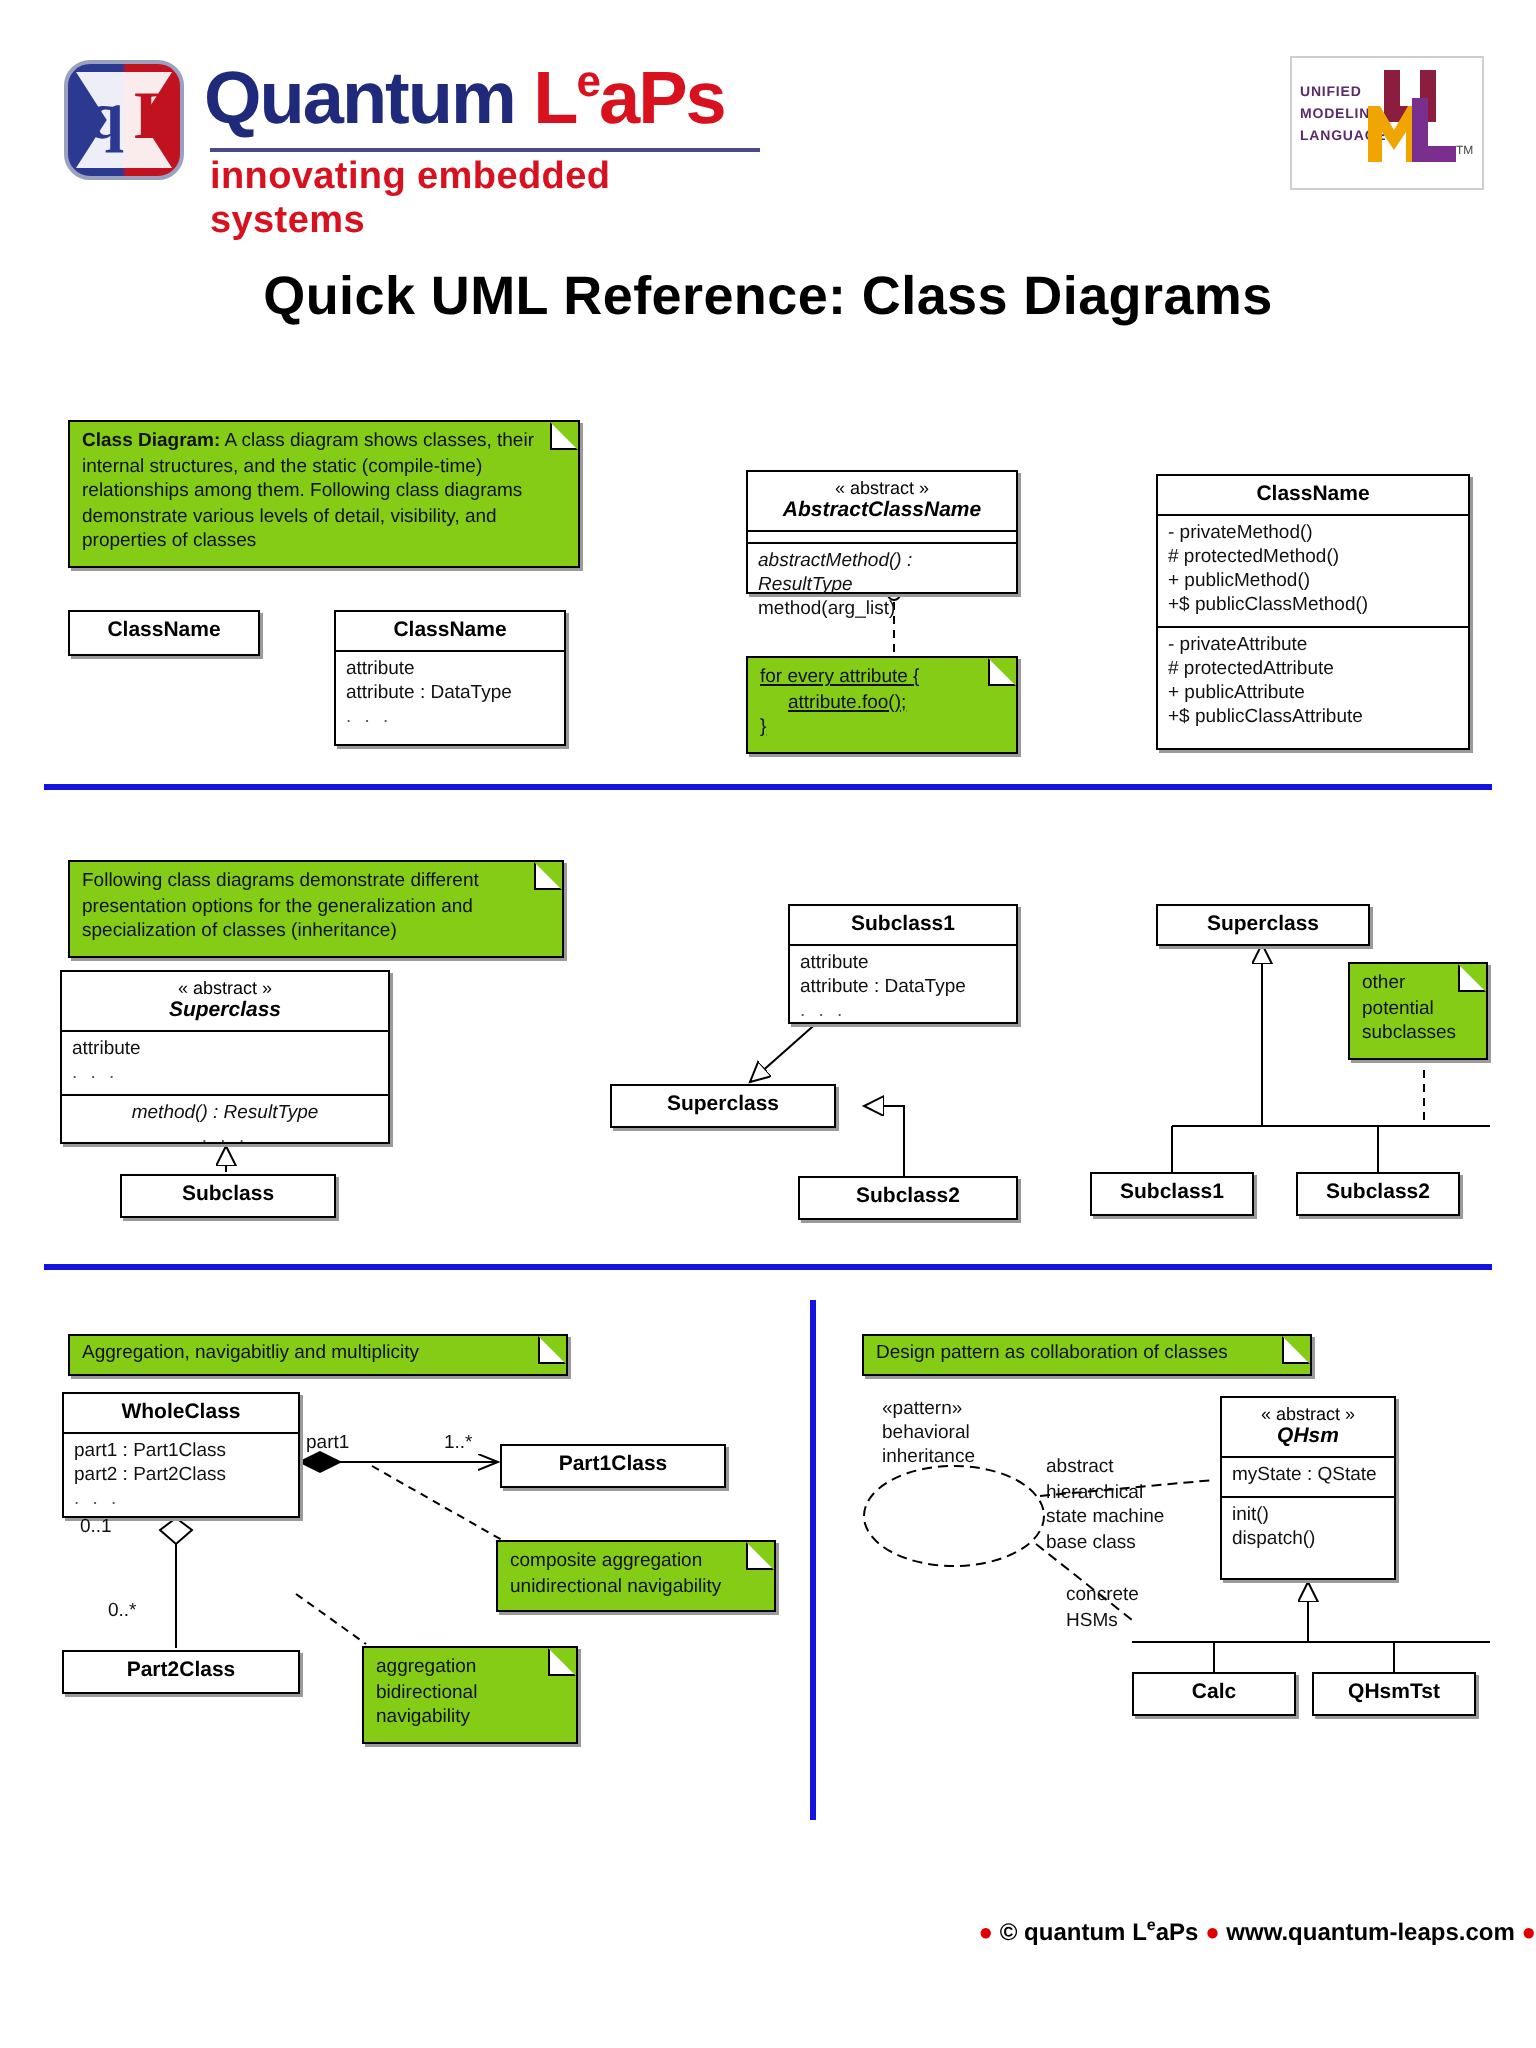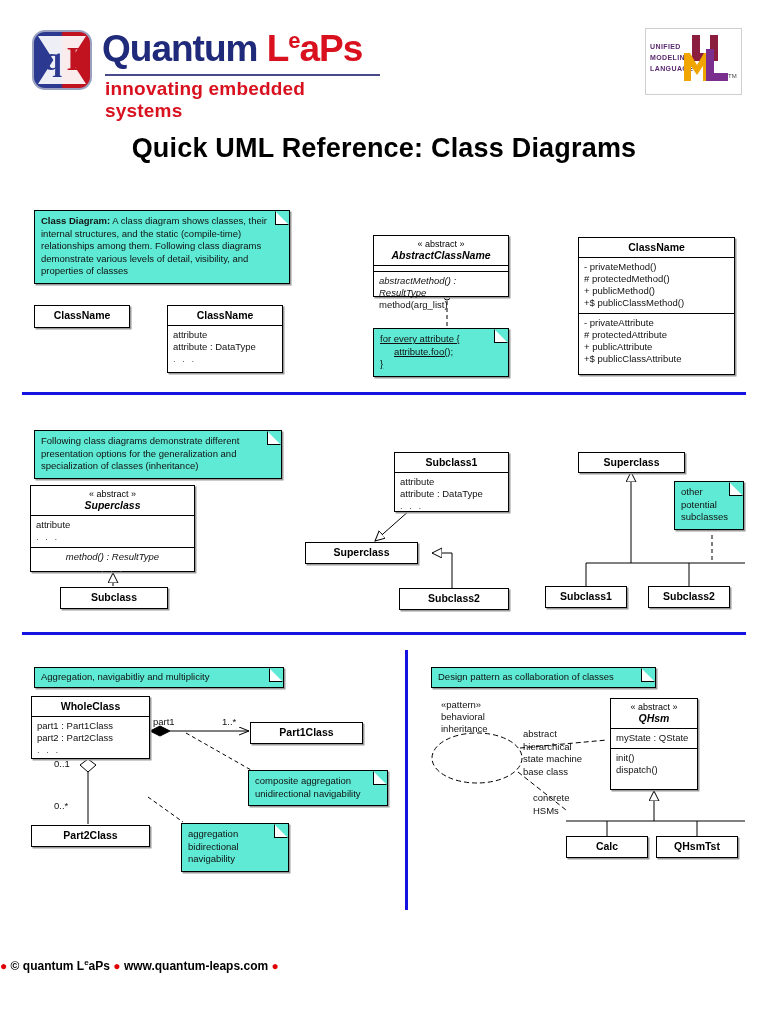--- a/index.html
+++ b/index.html
@@ -43,33 +43,33 @@
   
   .box{position:absolute;box-sizing:border-box;background:#fff;border:1px solid #000;
        box-shadow:1.5px 1.5px 0 #9a9a9a;}
   .cls-name{text-align:center;font:bold 10.5px "Liberation Sans",sans-serif;color:#000;padding:3px 4px 4px;}
   .cls-name .stereo{display:block;font:normal 9px "Liberation Sans",sans-serif;}
   .cls-name .abs{display:block;font:bold italic 10.5px "Liberation Sans",sans-serif;}
   .compart{border-top:1px solid #000;padding:3px 5px 4px;font:9.5px "Liberation Sans",sans-serif;line-height:12px;color:#111;}
   .compart.it{font-style:italic;text-align:center;}
   .compart .dots{letter-spacing:2px;color:#555;}
 
-  .note{position:absolute;box-sizing:border-box;background:#5eead4;border:1px solid #000;
+  .note{position:absolute;box-sizing:border-box;background:#84cc16;border:1px solid #000;
         box-shadow:1.5px 1.5px 0 #9a9a9a;padding:4px 6px 5px;
         font:9.5px "Liberation Sans",sans-serif;line-height:12.5px;color:#111;}
   .note .fold{position:absolute;right:0;top:0;width:13px;height:13px;background:#fff;
        border-left:1px solid #000;border-bottom:1px solid #000;
        clip-path:polygon(0 0,100% 100%,0 100%);}
   .note b{font-weight:bold;}
 
   svg.lay{position:absolute;left:0;top:0;width:768px;height:1024px;overflow:visible;pointer-events:none;}
 
   .lbl{position:absolute;font:9.5px "Liberation Sans",sans-serif;color:#111;}
 
-  .footer{position:absolute;left:0;top:958px;width:768px;text-align:left;
+  .footer{position:absolute;left:0;top:958px;width:768px;text-align:right;
           font:bold 12px "Liberation Sans",sans-serif;color:#000;}
   .footer .dot{color:#e00000;}
   .footer .sup{font-size:8px;vertical-align:super;}
 </style>
 </head>
 <body>
 
 <div class="page">
 
   <div class="ql-logo">
@@ -269,21 +269,21 @@
     <div class="cls-name">WholeClass</div>
     <div class="compart">
       <div>part1 : Part1Class</div>
       <div>part2 : Part2Class</div>
       <div class="dots">. . .</div>
     </div>
   </div>
 
   <div class="lbl" style="left:153px;top:716px;">part1</div>
   <div class="lbl" style="left:222px;top:716px;">1..*</div>
-  <div class="lbl" style="left:54px;top:758px;">0..1</div>
+  <div class="lbl" style="left:40px;top:758px;">0..1</div>
   <div class="lbl" style="left:54px;top:800px;">0..*</div>
 
   <div class="box" style="left:250px;top:722px;width:113px;height:22px;">
     <div class="cls-name">Part1Class</div>
   </div>
 
   <div class="note" style="left:248px;top:770px;width:140px;">
     <div class="fold"></div>
     <div>composite aggregation</div>
     <div>unidirectional navigability</div>

